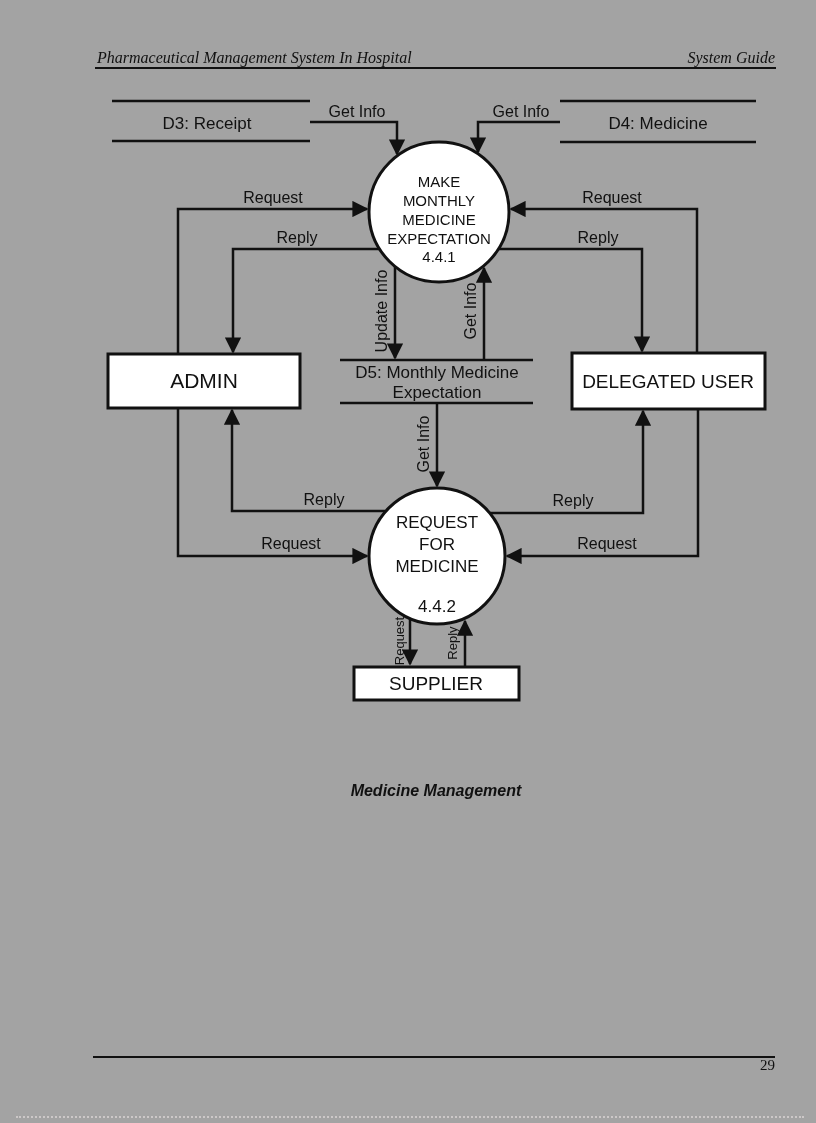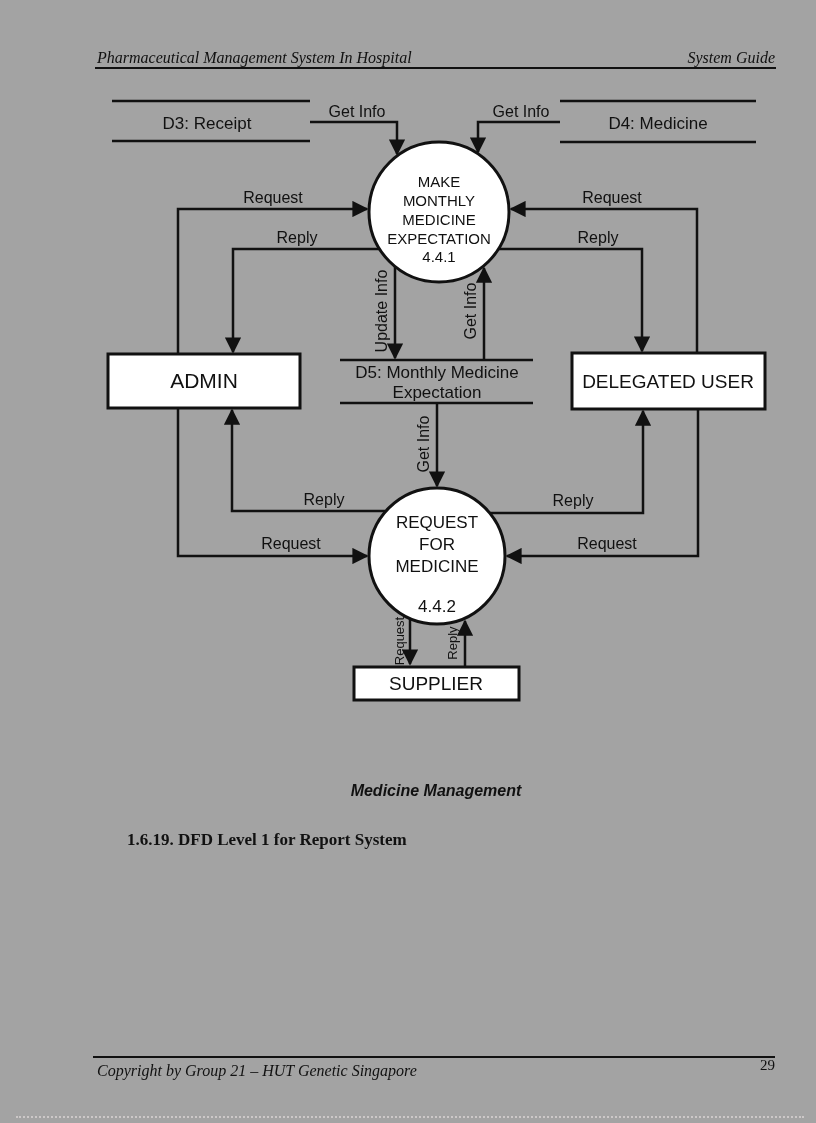--- a/index.html
+++ b/index.html
@@ -118,20 +118,18 @@
 
     <text class="lbl" transform="rotate(-90 381 311)" x="381" y="311" text-anchor="middle" dominant-baseline="central">Update Info</text>
     <text class="lbl" transform="rotate(-90 470 311)" x="470" y="311" text-anchor="middle" dominant-baseline="central">Get Info</text>
     <text class="lbl" transform="rotate(-90 423 444)" x="423" y="444" text-anchor="middle" dominant-baseline="central">Get Info</text>
     <text class="lbl-sm" transform="rotate(-90 399 641)" x="399" y="641" text-anchor="middle" dominant-baseline="central">Request</text>
     <text class="lbl-sm" transform="rotate(-90 452 643)" x="452" y="643" text-anchor="middle" dominant-baseline="central">Reply</text>
   </svg>
 
   <div class="caption l2">Medicine Management</div>
 
-  <div class="section-heading">1.6.19. DFD Level 1 for Report System</div>
 
   <div class="ftr-rule"></div>
-  <div class="ftr-left">Copyright by Group 21 – HUT Genetic Singapore</div>
   <div class="ftr-page">29</div>
   <div class="bottom-dots"></div>
 
 </div>
 
 </body></html>

